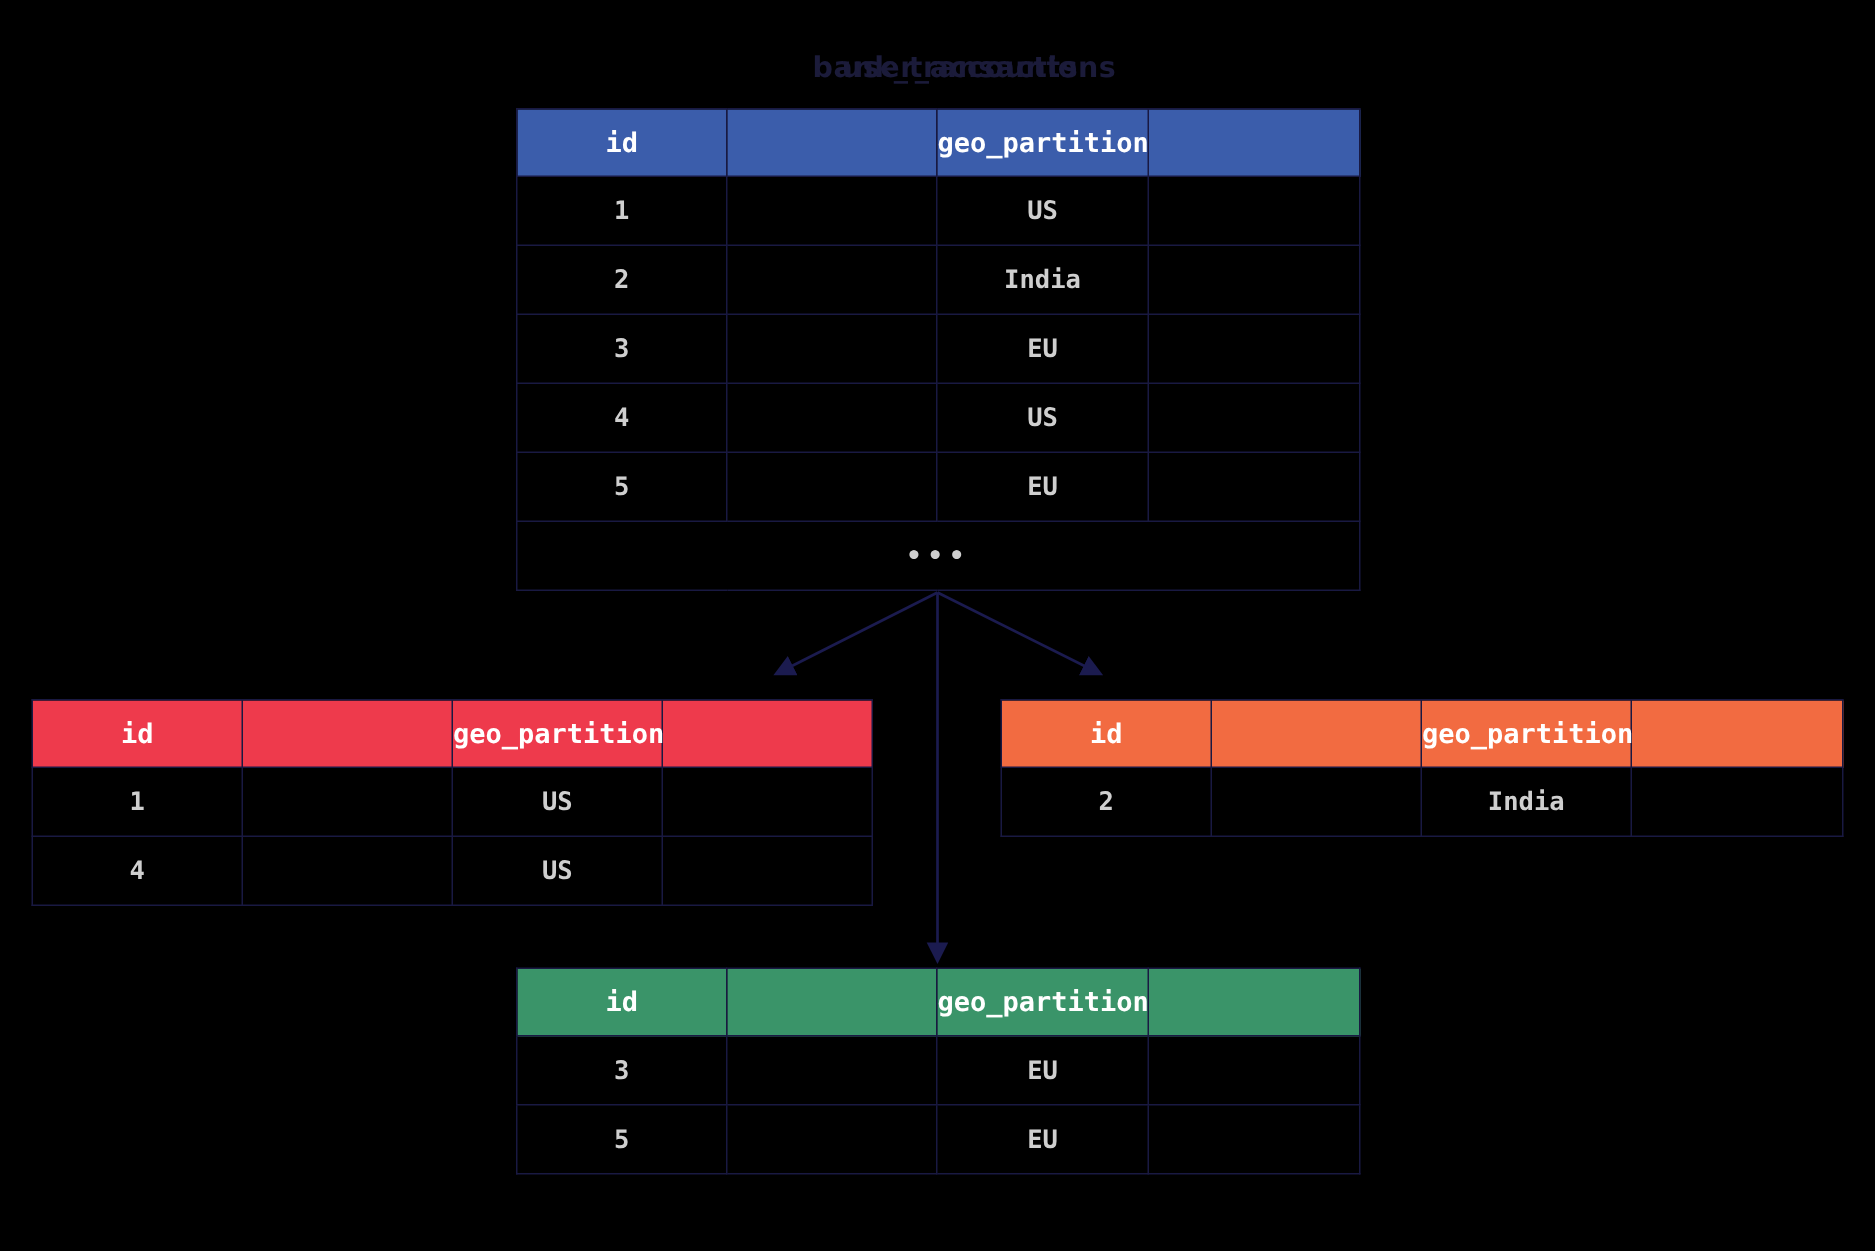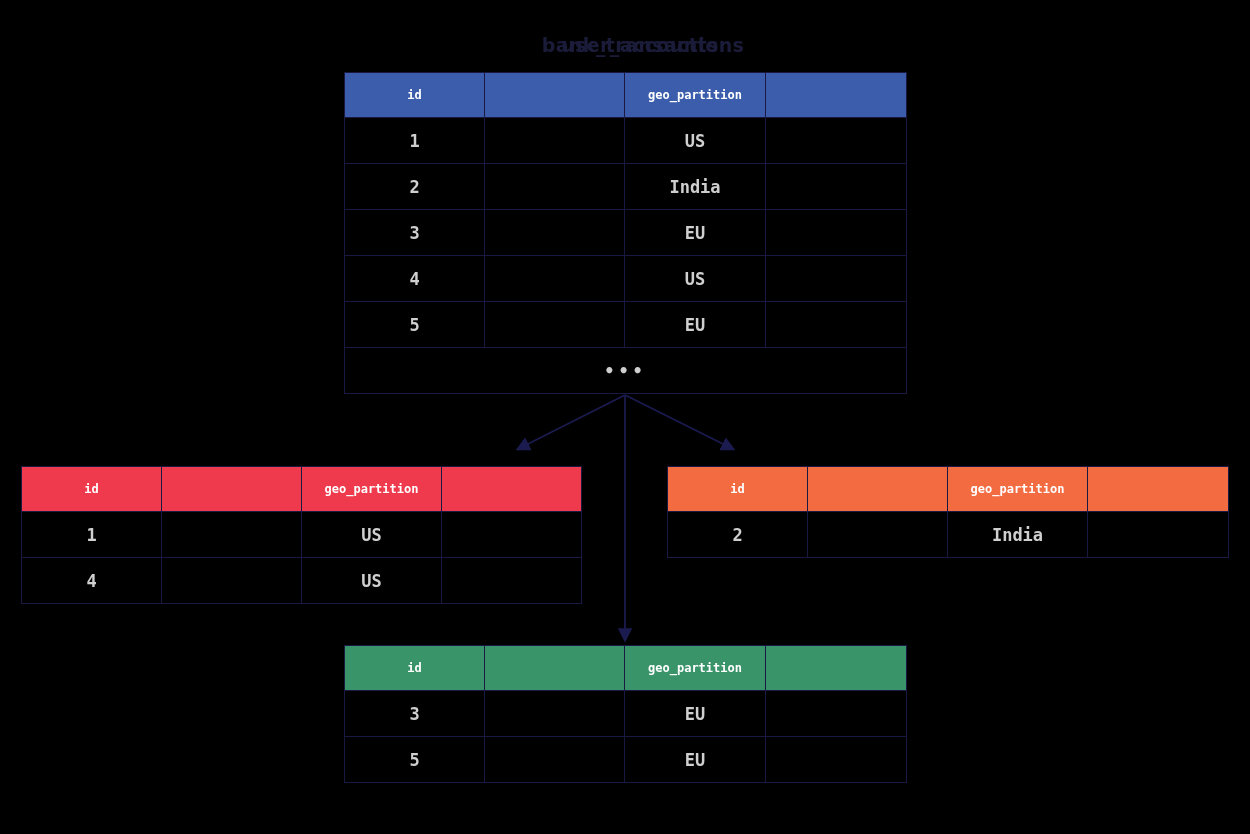--- a/index.html
+++ b/index.html
@@ -29,21 +29,21 @@
     background:#000;
   }
   table.dtable td,table.dtable th{
     border:1.3px solid #191942;
     text-align:center;vertical-align:middle;
     font-family:"DejaVu Sans Mono","Liberation Mono",monospace;
     font-weight:bold;
     padding:0;
   }
   table.dtable th{
-    color:#ffffff;font-size:12px;height:44px;
+    color:#ffffff;font-size:18px;height:44px;
   }
   table.dtable td{
     font-size:17px;height:45px;color:#cfcfcf;
   }
   td.empty{color:transparent;}
 
   
   .hdr-blue   th{background:#3b5dab;}
   .hdr-red    th{background:#ee3a4c;}
   .hdr-orange th{background:#f26b41;}

